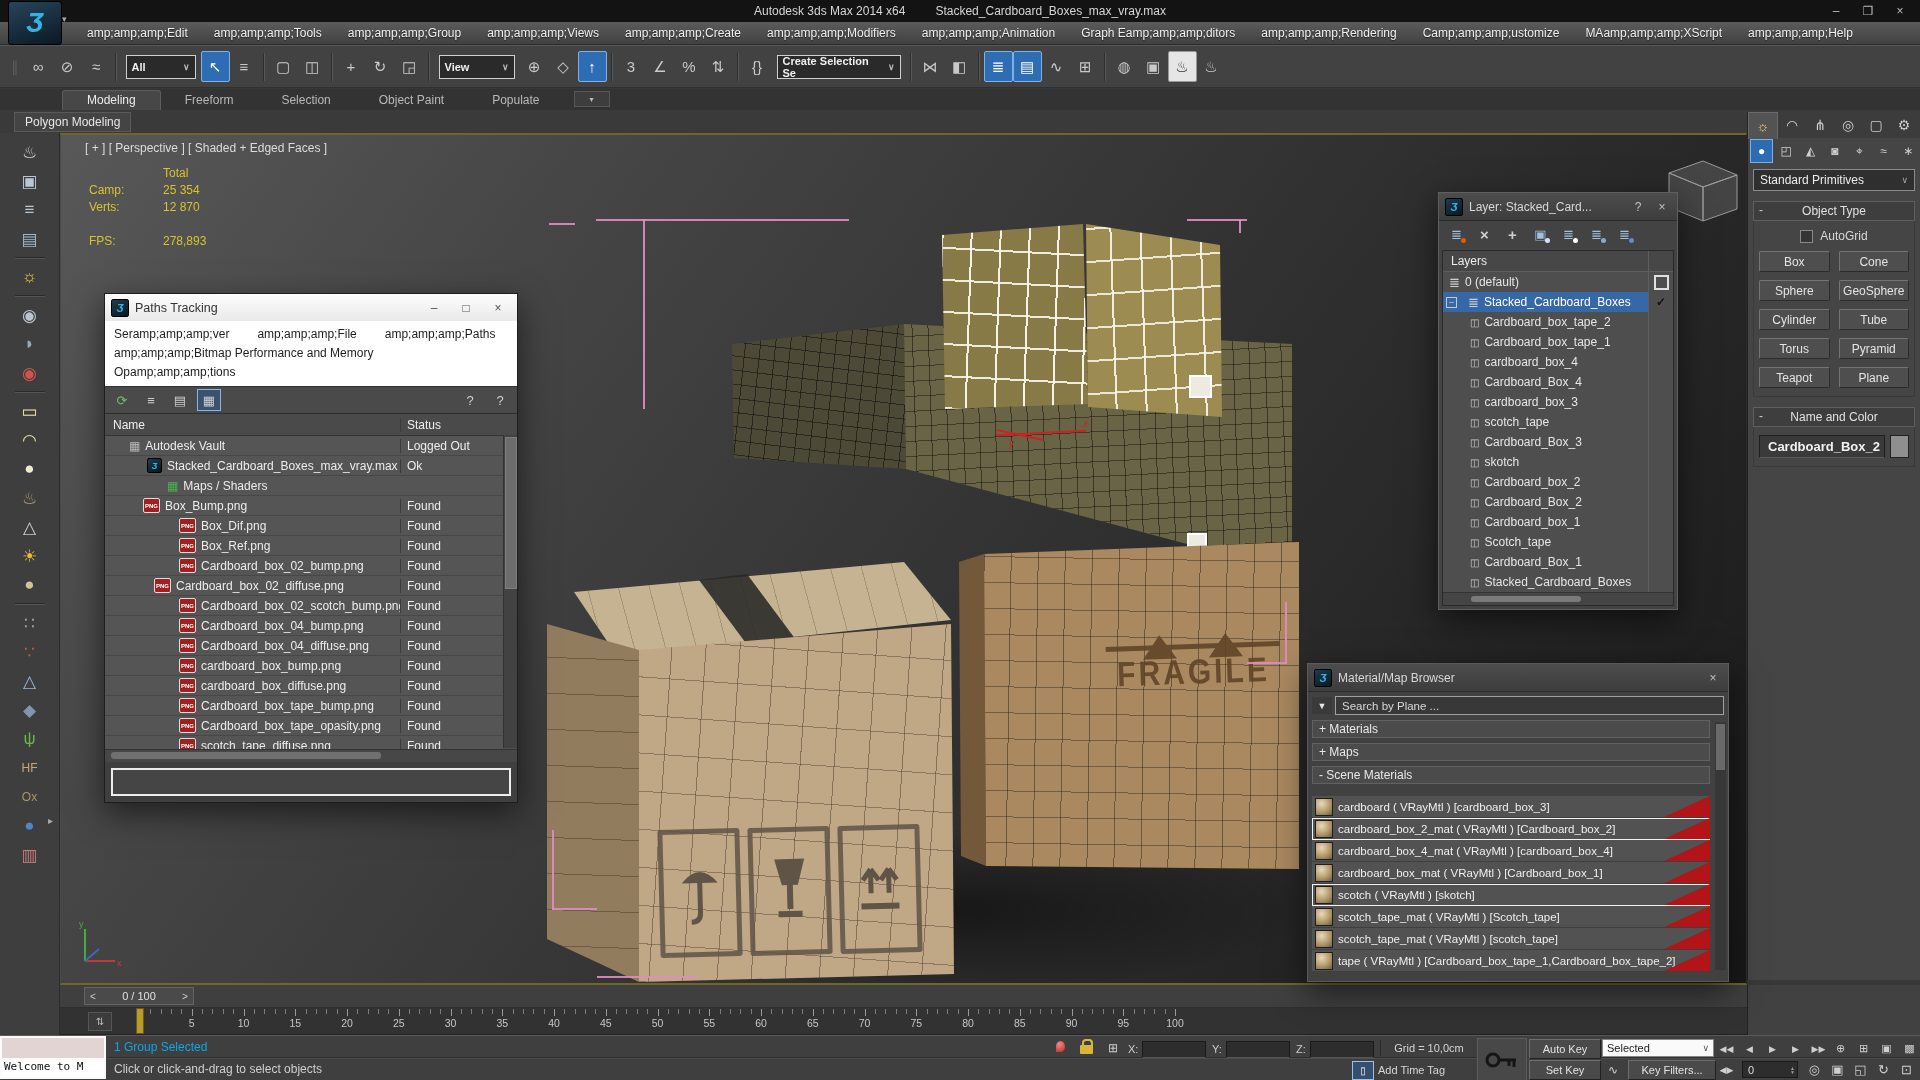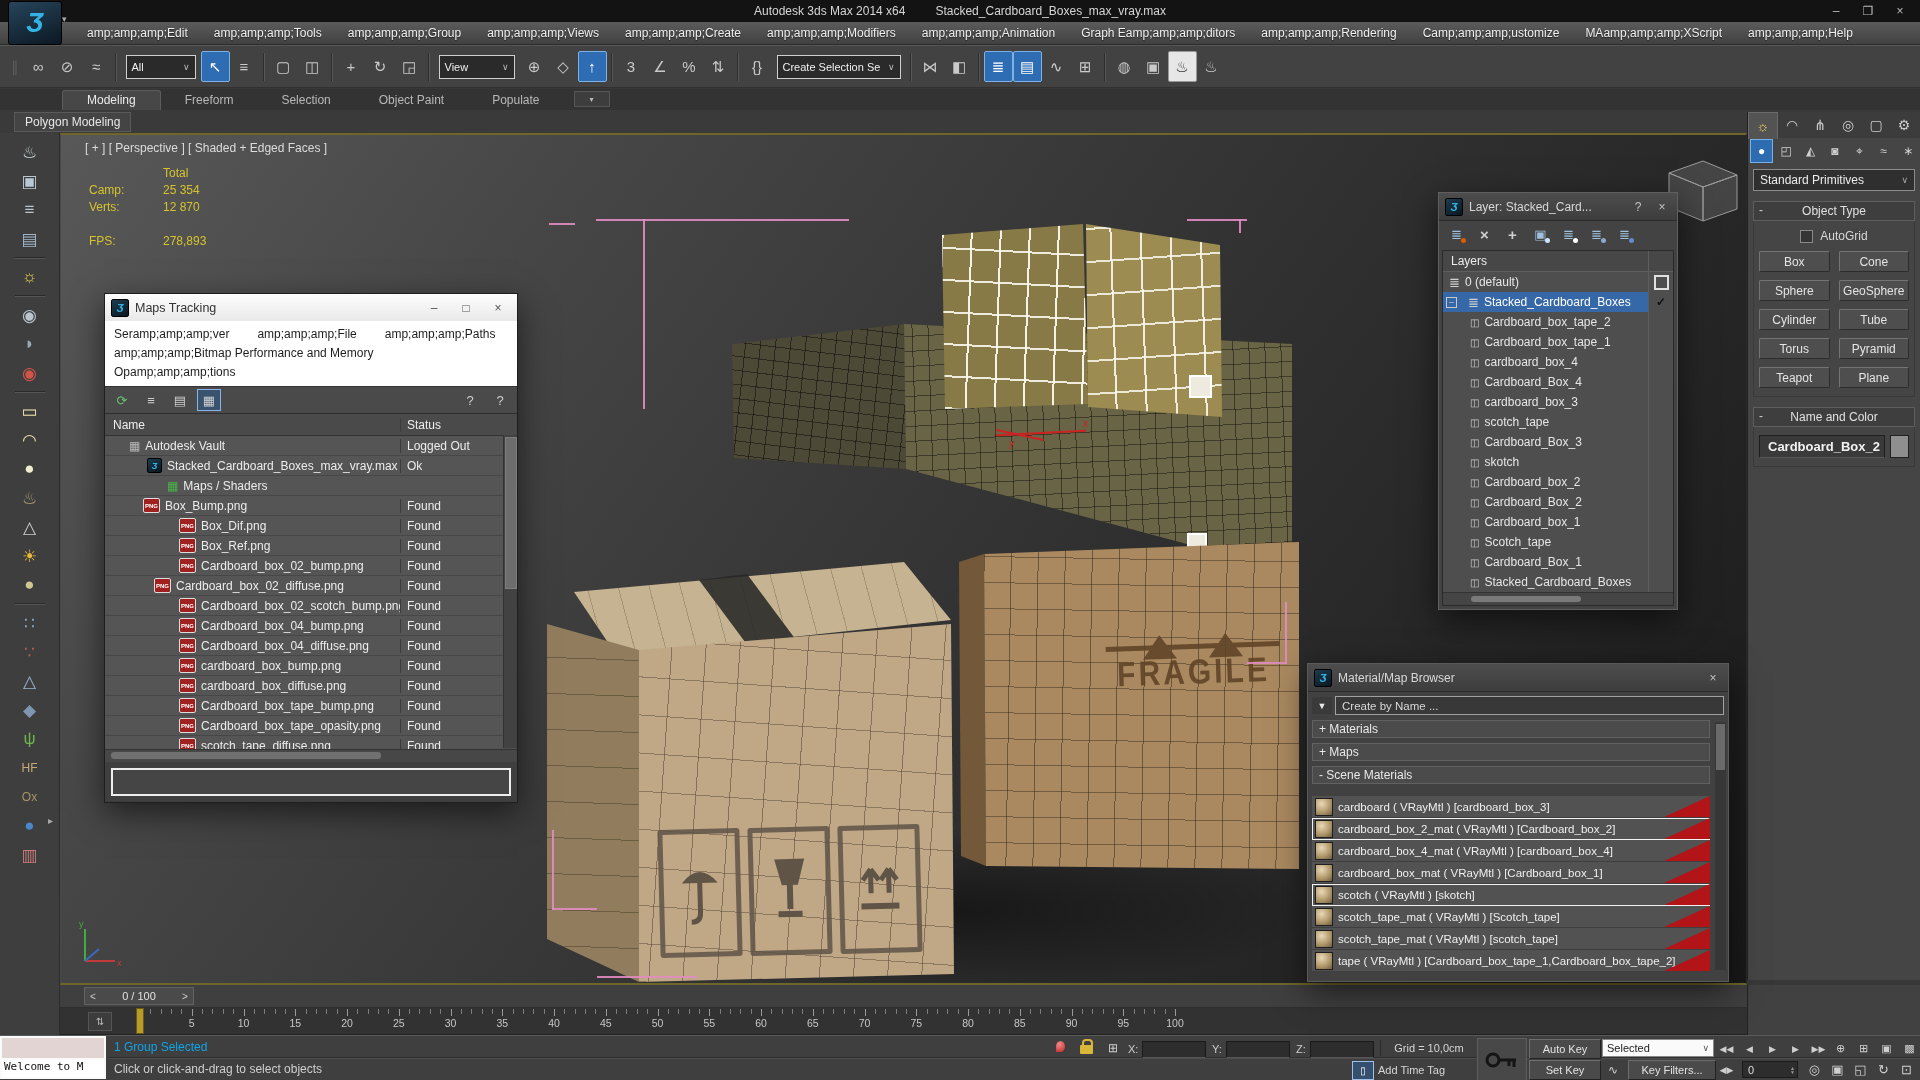--- a/index.html
+++ b/index.html
@@ -16,21 +16,21 @@
   
   #menubar{position:absolute;left:0;top:22px;width:1920px;height:23px;background:linear-gradient(#5b5b5b,#414141);display:flex;align-items:center;padding-left:74px;box-sizing:border-box;border-bottom:1px solid #2c2c2c;}
   .menu-item{padding:0 13px;color:#f0f0f0;text-shadow:0 1px 1px #222;line-height:22px;}
 
   
   #toolbar{position:absolute;left:0;top:45px;width:1920px;height:43px;background:#424242;border-top:1px solid #575757;border-bottom:1px solid #303030;display:flex;align-items:center;padding-left:6px;box-sizing:border-box;}
   .grip{color:#5c5c5c;margin:0 5px;font-size:15px;}
   .tbtn{width:27px;height:29px;display:flex;align-items:center;justify-content:center;color:#c9c9c9;font-size:15px;border:1px solid transparent;border-radius:2px;flex:none;}
   .tbtn.hl{background:#2e6db4;border-color:#7fb2e4;color:#fff;}
   .tbtn.pr{background:#e6e6e6;border-color:#999;color:#333;}
-  .tdd{height:22px;background:#2a2a2a;border:1px solid #cfcfcf;color:#efefef;display:flex;align-items:center;padding:0 5px;margin:0 5px;font-size:11px;flex:none;justify-content:space-between;}
+  .tdd{height:22px;background:#2a2a2a;border:1px solid #cfcfcf;color:#efefef;display:flex;align-items:center;padding:0 5px;margin:0 5px;font-size:11px;flex:none;justify-content:space-between;font-weight:bold;}
   .tdd .cv{color:#bbb;font-size:9px;margin-left:6px;}
   .tdiv{width:1px;height:28px;background:#2e2e2e;border-right:1px solid #585858;margin:0 4px;flex:none;}
 
   
   #ribbon{position:absolute;left:0;top:89px;width:1920px;height:21px;background:#333;display:flex;align-items:flex-end;padding-left:62px;box-sizing:border-box;}
   .rtab{padding:2px 24px 3px;color:#b8b8b8;}
   .rtab.active{background:#474747;color:#ebebeb;border:1px solid #5d5d5d;border-bottom:none;border-radius:3px 3px 0 0;}
   #ribbon-dd{width:34px;height:14px;margin:0 0 3px 10px;background:#3d3d3d;border:1px solid #565656;color:#bbb;font-size:8px;display:flex;align-items:center;justify-content:center;}
   #ribbon2{position:absolute;left:0;top:110px;width:1920px;height:23px;background:#3a3a3a;display:flex;align-items:center;}
   #polybtn{margin-left:14px;padding:2px 10px;background:#444;border:1px solid #5a5a5a;color:#e6e6e6;}
@@ -676,21 +676,21 @@
         <span class="nv">▣</span>
         <span class="nv">◱</span>
         <span class="nv">↻</span>
         <span class="nv">⊡</span>
       </div>
   </div>
 
   <div class="fwin" id="assetwin">
     <div id="at-title">
       <span class="logo-mini">Ӡ</span>
-      <span class="t">Maps Tracking</span>
+      <span class="t">Paths Tracking</span>
       <span class="wb">–</span>
       <span class="wb">□</span>
       <span class="wb">×</span>
     </div>
     <div id="at-menus">
         <div class="ml">
           <span>Seramp;amp;amp;ver</span>
           <span>amp;amp;amp;File</span>
           <span>amp;amp;amp;Paths</span>
         </div>
@@ -987,21 +987,21 @@
   </div>
 
   <div class="fwin" id="matwin">
     <div class="dwin-title">
       <span class="logo-mini">Ӡ</span>
       <span class="t">Material/Map Browser</span>
       <span class="wb">×</span>
     </div>
     <div id="mm-search">
       <span class="dbtn">▼</span>
-      <div id="mm-field">Create by Name ...</div>
+      <div id="mm-field">Search by Plane ...</div>
     </div>
     <div id="mm-body">
       <div id="mm-sections">
           <div class="mm-sec">+ Materials</div>
           <div class="mm-sec">+ Maps</div>
           <div class="mm-sec">- Scene Materials</div>
         </div>
       <div id="mm-list">
           <div class="mm-item">
             <span class="mm-thumb"></span>

